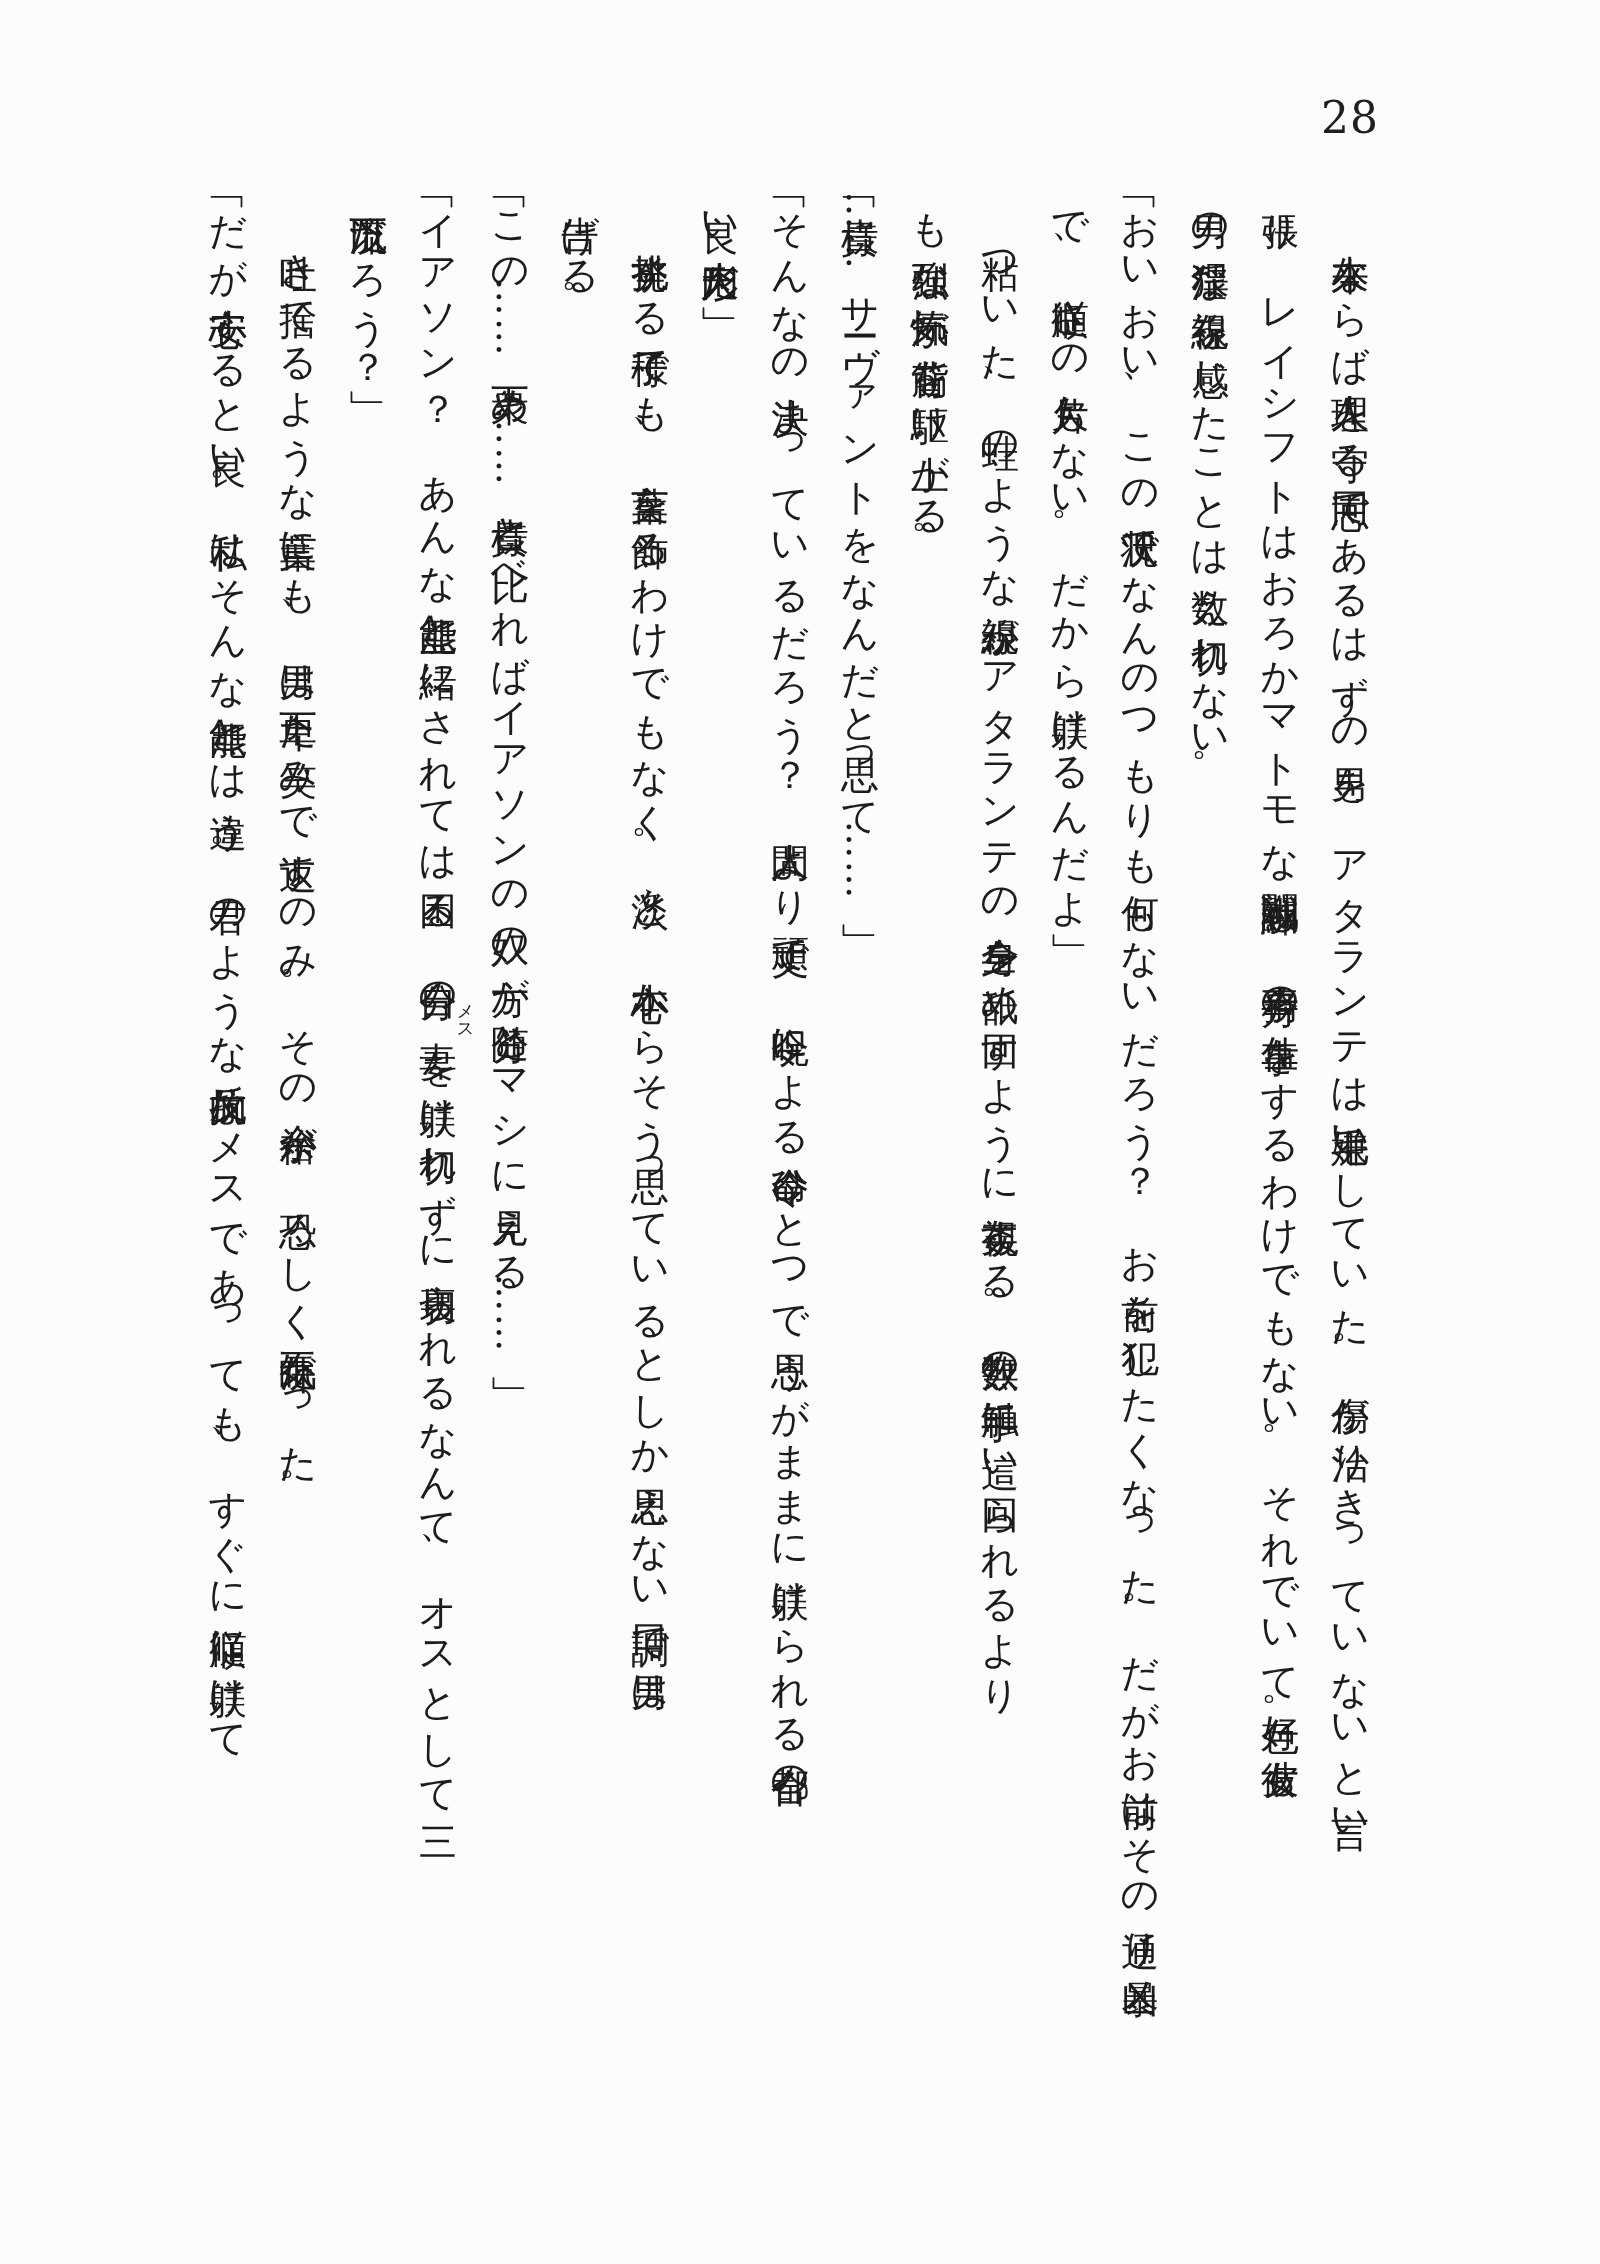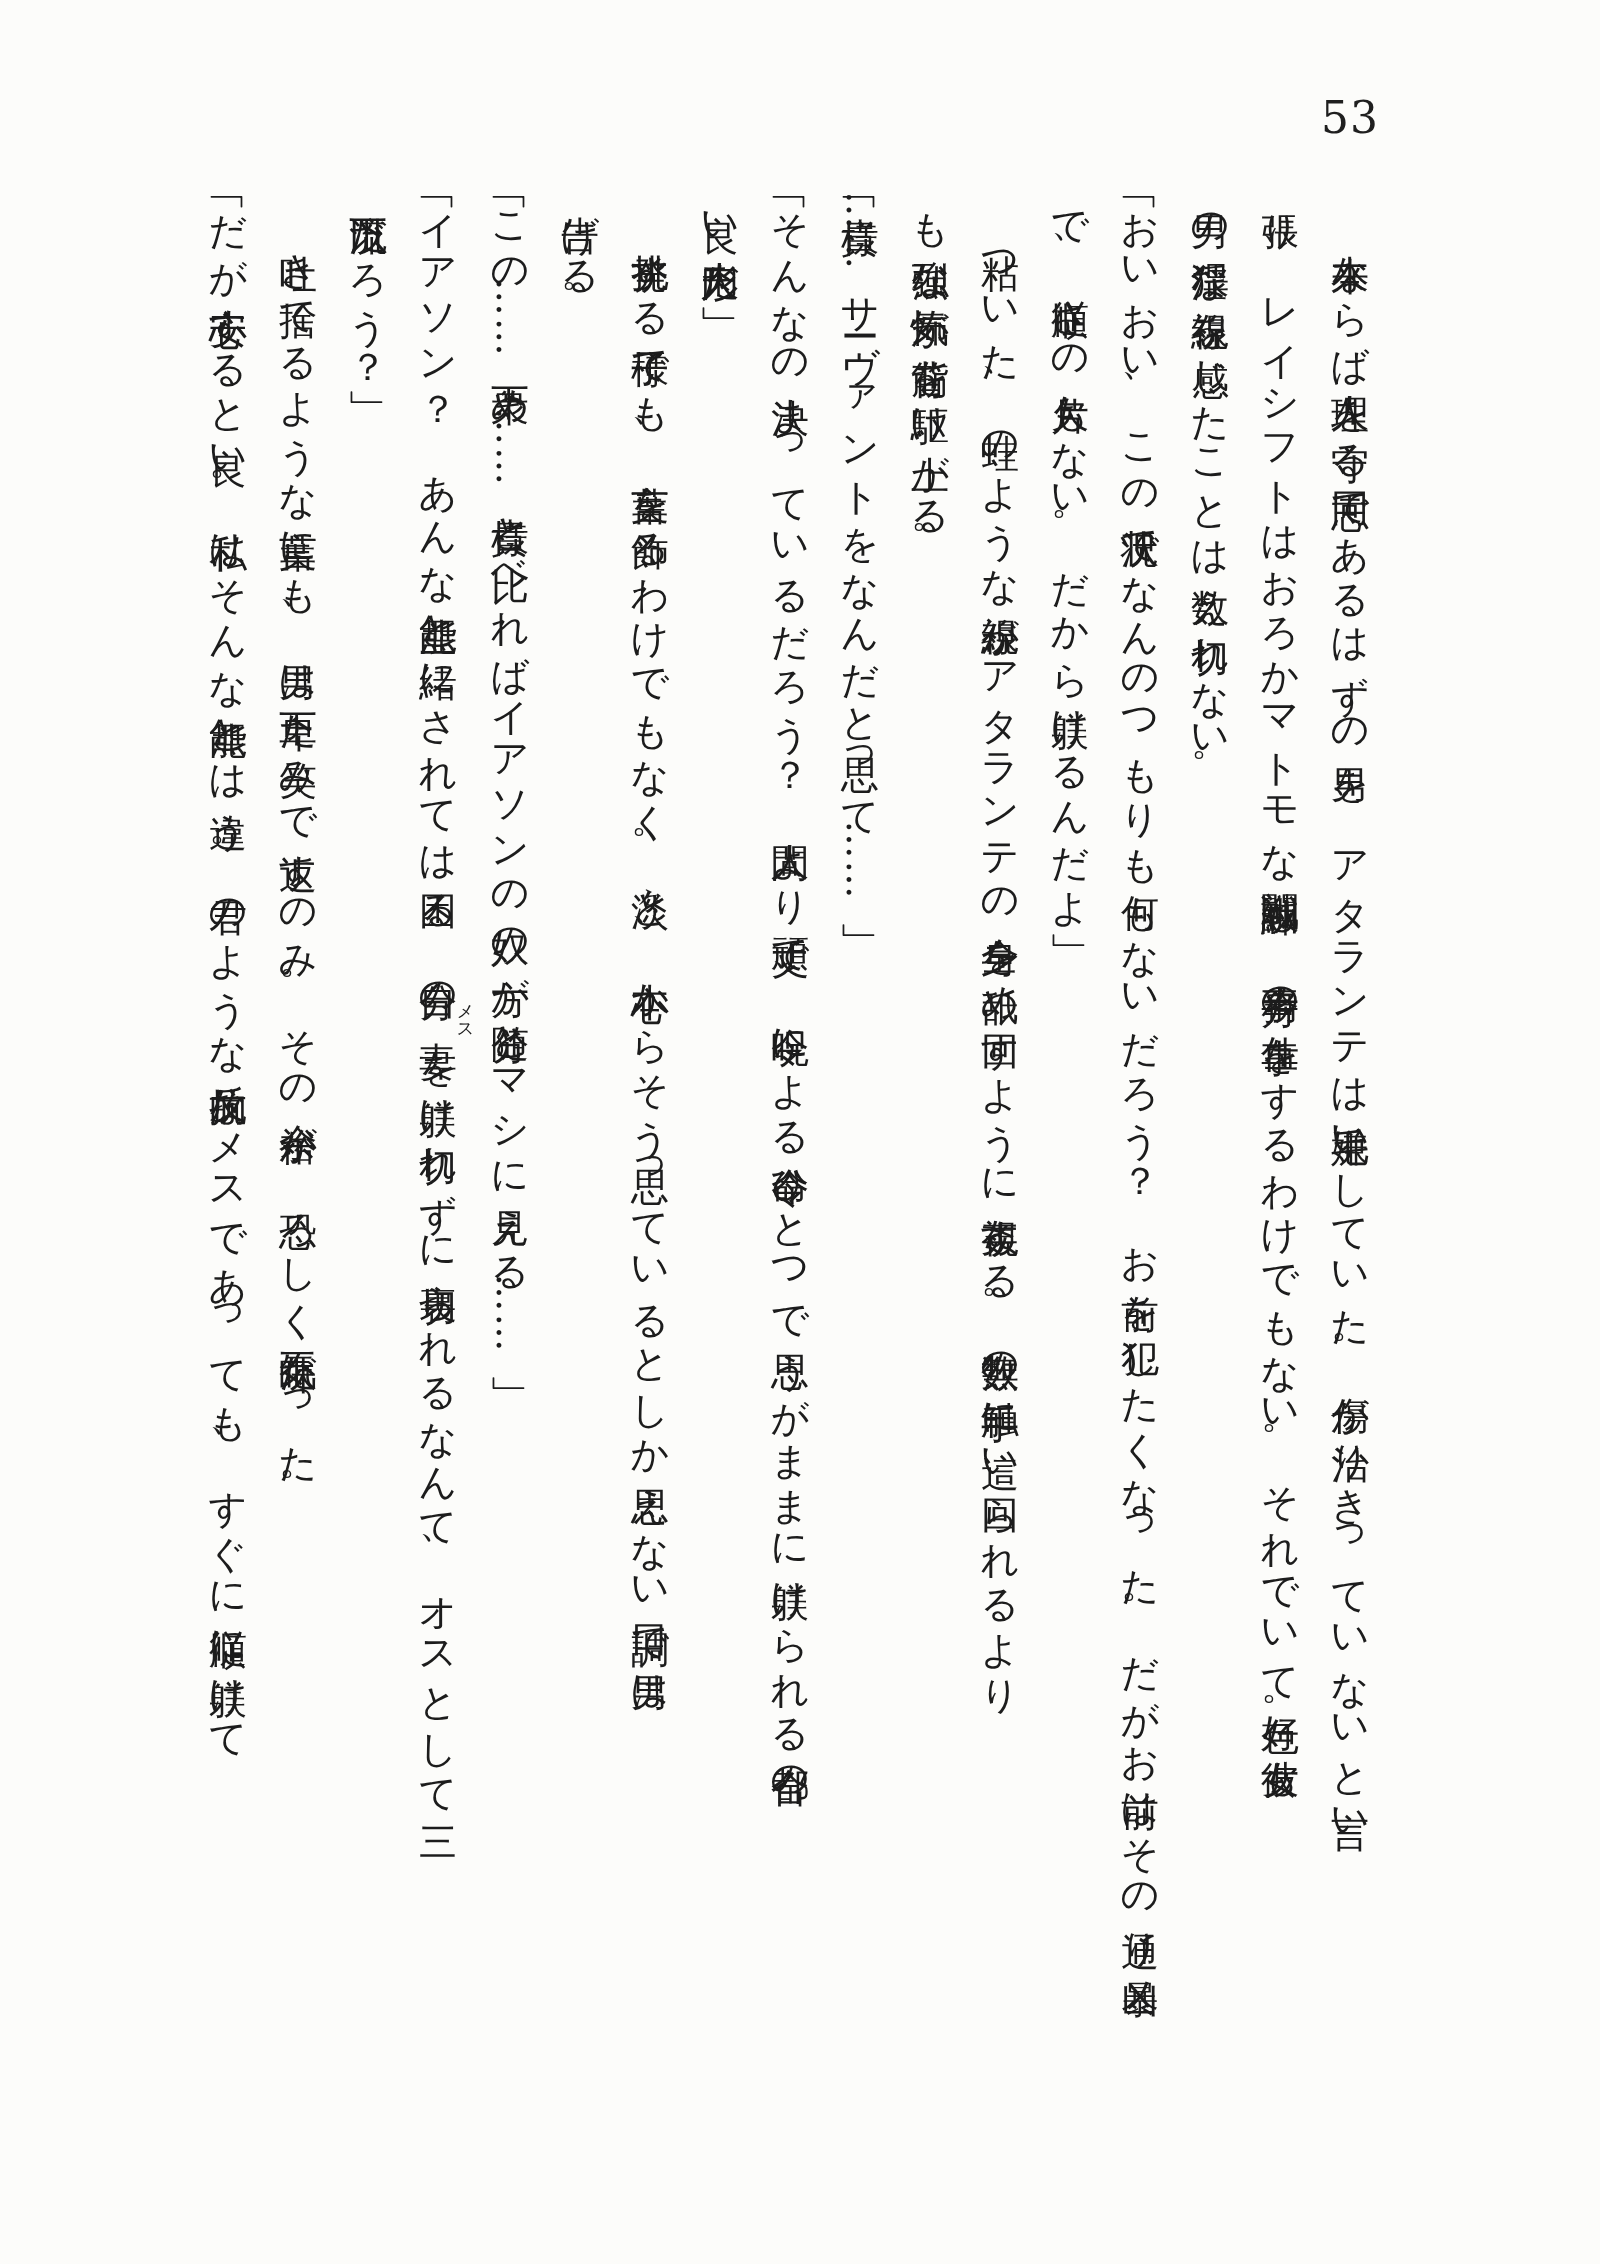--- a/index.html
+++ b/index.html
@@ -58,21 +58,21 @@
   .text-block rt {
     font-size: 17px;
     letter-spacing: 0;
     font-family: "DejaVu Serif", "Liberation Serif", serif;
   }
 </style>
 </head>
 <body>
 
 <div class="page">
-  <div class="page-number">53</div>
+  <div class="page-number">28</div>
 
   <div class="text-block">
       <p class="tcol">　本来ならば人理を守る同志であるはずの男を、アタランテは毛嫌いしていた。傷が治りきっていないと言い</p>
       <p class="tcol">張り、レイシフトはおろかマトモな戦闘訓練も、事務方の仕事をするわけでもない。それでいて好色。彼女も</p>
       <p class="tcol">男の淫猥な視線を感じたことは数え切れない。</p>
       <p class="tcol">「おいおい、この状況でなんのつもりも何もないだろう？　お前を犯したくなった。だがお前はその通り凶暴</p>
       <p class="tcol">で、従順さの欠片もない。だから躾けるんだよ」</p>
       <p class="tcol">　粘ついた、蛙のような視線がアタランテの全身を舐め回すように視姦する。無数の触手に這い回られるより</p>
       <p class="tcol">も強烈な怖気が背筋を駆け上がる。</p>
       <p class="tcol">「貴様……サーヴァントをなんだと思って……」</p>

